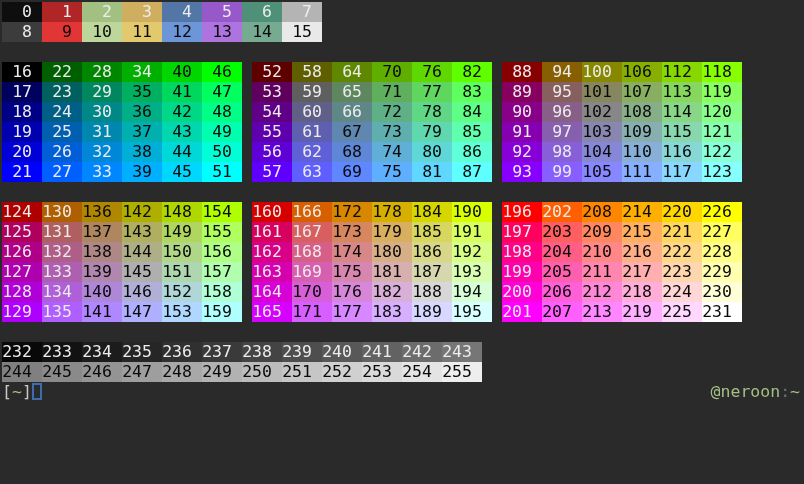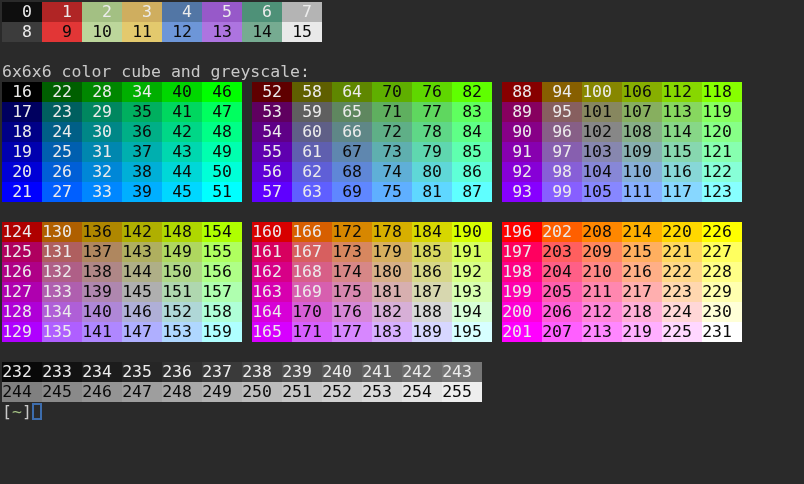--- a/index.html
+++ b/index.html
@@ -62,21 +62,20 @@
 
 
 
   <div id="sys-rows">
       <div class="line"><span class="cell" style="background: rgb(14, 14, 14); color: rgb(236, 236, 236);">0</span><span class="cell" style="background: rgb(176, 37, 37); color: rgb(236, 236, 236);">1</span><span class="cell" style="background: rgb(163, 192, 131); color: rgb(236, 236, 236);">2</span><span class="cell" style="background: rgb(207, 174, 95); color: rgb(236, 236, 236);">3</span><span class="cell" style="background: rgb(82, 118, 165); color: rgb(236, 236, 236);">4</span><span class="cell" style="background: rgb(151, 89, 201); color: rgb(236, 236, 236);">5</span><span class="cell" style="background: rgb(78, 145, 120); color: rgb(236, 236, 236);">6</span><span class="cell" style="background: rgb(180, 180, 180); color: rgb(236, 236, 236);">7</span></div>
       <div class="line"><span class="cell" style="background: rgb(60, 60, 60); color: rgb(236, 236, 236);">8</span><span class="cell" style="background: rgb(226, 54, 54); color: rgb(10, 10, 10);">9</span><span class="cell" style="background: rgb(188, 214, 155); color: rgb(10, 10, 10);">10</span><span class="cell" style="background: rgb(227, 201, 109); color: rgb(10, 10, 10);">11</span><span class="cell" style="background: rgb(109, 150, 216); color: rgb(10, 10, 10);">12</span><span class="cell" style="background: rgb(173, 116, 224); color: rgb(10, 10, 10);">13</span><span class="cell" style="background: rgb(118, 171, 145); color: rgb(10, 10, 10);">14</span><span class="cell" style="background: rgb(233, 233, 233); color: rgb(10, 10, 10);">15</span></div>
     </div>
 
   <div class="line"></div>
 
-  <div class="line">6x6x6 color cube and greyscale:</div>
 
   <div id="cube-top">
       <div class="line"><span class="block"><span class="cell" style="background: rgb(0, 0, 0); color: rgb(236, 236, 236);">16</span><span class="cell" style="background: rgb(0, 95, 0); color: rgb(236, 236, 236);">22</span><span class="cell" style="background: rgb(0, 135, 0); color: rgb(236, 236, 236);">28</span><span class="cell" style="background: rgb(0, 175, 0); color: rgb(236, 236, 236);">34</span><span class="cell" style="background: rgb(0, 215, 0); color: rgb(10, 10, 10);">40</span><span class="cell" style="background: rgb(0, 255, 0); color: rgb(10, 10, 10);">46</span></span><span class="gap"></span><span class="block"><span class="cell" style="background: rgb(95, 0, 0); color: rgb(236, 236, 236);">52</span><span class="cell" style="background: rgb(95, 95, 0); color: rgb(236, 236, 236);">58</span><span class="cell" style="background: rgb(95, 135, 0); color: rgb(236, 236, 236);">64</span><span class="cell" style="background: rgb(95, 175, 0); color: rgb(10, 10, 10);">70</span><span class="cell" style="background: rgb(95, 215, 0); color: rgb(10, 10, 10);">76</span><span class="cell" style="background: rgb(95, 255, 0); color: rgb(10, 10, 10);">82</span></span><span class="gap"></span><span class="block"><span class="cell" style="background: rgb(135, 0, 0); color: rgb(236, 236, 236);">88</span><span class="cell" style="background: rgb(135, 95, 0); color: rgb(236, 236, 236);">94</span><span class="cell" style="background: rgb(135, 135, 0); color: rgb(236, 236, 236);">100</span><span class="cell" style="background: rgb(135, 175, 0); color: rgb(10, 10, 10);">106</span><span class="cell" style="background: rgb(135, 215, 0); color: rgb(10, 10, 10);">112</span><span class="cell" style="background: rgb(135, 255, 0); color: rgb(10, 10, 10);">118</span></span></div>
       <div class="line"><span class="block"><span class="cell" style="background: rgb(0, 0, 95); color: rgb(236, 236, 236);">17</span><span class="cell" style="background: rgb(0, 95, 95); color: rgb(236, 236, 236);">23</span><span class="cell" style="background: rgb(0, 135, 95); color: rgb(236, 236, 236);">29</span><span class="cell" style="background: rgb(0, 175, 95); color: rgb(10, 10, 10);">35</span><span class="cell" style="background: rgb(0, 215, 95); color: rgb(10, 10, 10);">41</span><span class="cell" style="background: rgb(0, 255, 95); color: rgb(10, 10, 10);">47</span></span><span class="gap"></span><span class="block"><span class="cell" style="background: rgb(95, 0, 95); color: rgb(236, 236, 236);">53</span><span class="cell" style="background: rgb(95, 95, 95); color: rgb(236, 236, 236);">59</span><span class="cell" style="background: rgb(95, 135, 95); color: rgb(236, 236, 236);">65</span><span class="cell" style="background: rgb(95, 175, 95); color: rgb(10, 10, 10);">71</span><span class="cell" style="background: rgb(95, 215, 95); color: rgb(10, 10, 10);">77</span><span class="cell" style="background: rgb(95, 255, 95); color: rgb(10, 10, 10);">83</span></span><span class="gap"></span><span class="block"><span class="cell" style="background: rgb(135, 0, 95); color: rgb(236, 236, 236);">89</span><span class="cell" style="background: rgb(135, 95, 95); color: rgb(236, 236, 236);">95</span><span class="cell" style="background: rgb(135, 135, 95); color: rgb(10, 10, 10);">101</span><span class="cell" style="background: rgb(135, 175, 95); color: rgb(10, 10, 10);">107</span><span class="cell" style="background: rgb(135, 215, 95); color: rgb(10, 10, 10);">113</span><span class="cell" style="background: rgb(135, 255, 95); color: rgb(10, 10, 10);">119</span></span></div>
       <div class="line"><span class="block"><span class="cell" style="background: rgb(0, 0, 135); color: rgb(236, 236, 236);">18</span><span class="cell" style="background: rgb(0, 95, 135); color: rgb(236, 236, 236);">24</span><span class="cell" style="background: rgb(0, 135, 135); color: rgb(236, 236, 236);">30</span><span class="cell" style="background: rgb(0, 175, 135); color: rgb(10, 10, 10);">36</span><span class="cell" style="background: rgb(0, 215, 135); color: rgb(10, 10, 10);">42</span><span class="cell" style="background: rgb(0, 255, 135); color: rgb(10, 10, 10);">48</span></span><span class="gap"></span><span class="block"><span class="cell" style="background: rgb(95, 0, 135); color: rgb(236, 236, 236);">54</span><span class="cell" style="background: rgb(95, 95, 135); color: rgb(236, 236, 236);">60</span><span class="cell" style="background: rgb(95, 135, 135); color: rgb(236, 236, 236);">66</span><span class="cell" style="background: rgb(95, 175, 135); color: rgb(10, 10, 10);">72</span><span class="cell" style="background: rgb(95, 215, 135); color: rgb(10, 10, 10);">78</span><span class="cell" style="background: rgb(95, 255, 135); color: rgb(10, 10, 10);">84</span></span><span class="gap"></span><span class="block"><span class="cell" style="background: rgb(135, 0, 135); color: rgb(236, 236, 236);">90</span><span class="cell" style="background: rgb(135, 95, 135); color: rgb(236, 236, 236);">96</span><span class="cell" style="background: rgb(135, 135, 135); color: rgb(10, 10, 10);">102</span><span class="cell" style="background: rgb(135, 175, 135); color: rgb(10, 10, 10);">108</span><span class="cell" style="background: rgb(135, 215, 135); color: rgb(10, 10, 10);">114</span><span class="cell" style="background: rgb(135, 255, 135); color: rgb(10, 10, 10);">120</span></span></div>
       <div class="line"><span class="block"><span class="cell" style="background: rgb(0, 0, 175); color: rgb(236, 236, 236);">19</span><span class="cell" style="background: rgb(0, 95, 175); color: rgb(236, 236, 236);">25</span><span class="cell" style="background: rgb(0, 135, 175); color: rgb(236, 236, 236);">31</span><span class="cell" style="background: rgb(0, 175, 175); color: rgb(10, 10, 10);">37</span><span class="cell" style="background: rgb(0, 215, 175); color: rgb(10, 10, 10);">43</span><span class="cell" style="background: rgb(0, 255, 175); color: rgb(10, 10, 10);">49</span></span><span class="gap"></span><span class="block"><span class="cell" style="background: rgb(95, 0, 175); color: rgb(236, 236, 236);">55</span><span class="cell" style="background: rgb(95, 95, 175); color: rgb(236, 236, 236);">61</span><span class="cell" style="background: rgb(95, 135, 175); color: rgb(10, 10, 10);">67</span><span class="cell" style="background: rgb(95, 175, 175); color: rgb(10, 10, 10);">73</span><span class="cell" style="background: rgb(95, 215, 175); color: rgb(10, 10, 10);">79</span><span class="cell" style="background: rgb(95, 255, 175); color: rgb(10, 10, 10);">85</span></span><span class="gap"></span><span class="block"><span class="cell" style="background: rgb(135, 0, 175); color: rgb(236, 236, 236);">91</span><span class="cell" style="background: rgb(135, 95, 175); color: rgb(236, 236, 236);">97</span><span class="cell" style="background: rgb(135, 135, 175); color: rgb(10, 10, 10);">103</span><span class="cell" style="background: rgb(135, 175, 175); color: rgb(10, 10, 10);">109</span><span class="cell" style="background: rgb(135, 215, 175); color: rgb(10, 10, 10);">115</span><span class="cell" style="background: rgb(135, 255, 175); color: rgb(10, 10, 10);">121</span></span></div>
       <div class="line"><span class="block"><span class="cell" style="background: rgb(0, 0, 215); color: rgb(236, 236, 236);">20</span><span class="cell" style="background: rgb(0, 95, 215); color: rgb(236, 236, 236);">26</span><span class="cell" style="background: rgb(0, 135, 215); color: rgb(236, 236, 236);">32</span><span class="cell" style="background: rgb(0, 175, 215); color: rgb(10, 10, 10);">38</span><span class="cell" style="background: rgb(0, 215, 215); color: rgb(10, 10, 10);">44</span><span class="cell" style="background: rgb(0, 255, 215); color: rgb(10, 10, 10);">50</span></span><span class="gap"></span><span class="block"><span class="cell" style="background: rgb(95, 0, 215); color: rgb(236, 236, 236);">56</span><span class="cell" style="background: rgb(95, 95, 215); color: rgb(236, 236, 236);">62</span><span class="cell" style="background: rgb(95, 135, 215); color: rgb(10, 10, 10);">68</span><span class="cell" style="background: rgb(95, 175, 215); color: rgb(10, 10, 10);">74</span><span class="cell" style="background: rgb(95, 215, 215); color: rgb(10, 10, 10);">80</span><span class="cell" style="background: rgb(95, 255, 215); color: rgb(10, 10, 10);">86</span></span><span class="gap"></span><span class="block"><span class="cell" style="background: rgb(135, 0, 215); color: rgb(236, 236, 236);">92</span><span class="cell" style="background: rgb(135, 95, 215); color: rgb(236, 236, 236);">98</span><span class="cell" style="background: rgb(135, 135, 215); color: rgb(10, 10, 10);">104</span><span class="cell" style="background: rgb(135, 175, 215); color: rgb(10, 10, 10);">110</span><span class="cell" style="background: rgb(135, 215, 215); color: rgb(10, 10, 10);">116</span><span class="cell" style="background: rgb(135, 255, 215); color: rgb(10, 10, 10);">122</span></span></div>
       <div class="line"><span class="block"><span class="cell" style="background: rgb(0, 0, 255); color: rgb(236, 236, 236);">21</span><span class="cell" style="background: rgb(0, 95, 255); color: rgb(236, 236, 236);">27</span><span class="cell" style="background: rgb(0, 135, 255); color: rgb(236, 236, 236);">33</span><span class="cell" style="background: rgb(0, 175, 255); color: rgb(10, 10, 10);">39</span><span class="cell" style="background: rgb(0, 215, 255); color: rgb(10, 10, 10);">45</span><span class="cell" style="background: rgb(0, 255, 255); color: rgb(10, 10, 10);">51</span></span><span class="gap"></span><span class="block"><span class="cell" style="background: rgb(95, 0, 255); color: rgb(236, 236, 236);">57</span><span class="cell" style="background: rgb(95, 95, 255); color: rgb(236, 236, 236);">63</span><span class="cell" style="background: rgb(95, 135, 255); color: rgb(10, 10, 10);">69</span><span class="cell" style="background: rgb(95, 175, 255); color: rgb(10, 10, 10);">75</span><span class="cell" style="background: rgb(95, 215, 255); color: rgb(10, 10, 10);">81</span><span class="cell" style="background: rgb(95, 255, 255); color: rgb(10, 10, 10);">87</span></span><span class="gap"></span><span class="block"><span class="cell" style="background: rgb(135, 0, 255); color: rgb(236, 236, 236);">93</span><span class="cell" style="background: rgb(135, 95, 255); color: rgb(236, 236, 236);">99</span><span class="cell" style="background: rgb(135, 135, 255); color: rgb(10, 10, 10);">105</span><span class="cell" style="background: rgb(135, 175, 255); color: rgb(10, 10, 10);">111</span><span class="cell" style="background: rgb(135, 215, 255); color: rgb(10, 10, 10);">117</span><span class="cell" style="background: rgb(135, 255, 255); color: rgb(10, 10, 10);">123</span></span></div>
     </div>
 
@@ -91,15 +90,15 @@
       <div class="line"><span class="block"><span class="cell" style="background: rgb(175, 0, 255); color: rgb(236, 236, 236);">129</span><span class="cell" style="background: rgb(175, 95, 255); color: rgb(236, 236, 236);">135</span><span class="cell" style="background: rgb(175, 135, 255); color: rgb(10, 10, 10);">141</span><span class="cell" style="background: rgb(175, 175, 255); color: rgb(10, 10, 10);">147</span><span class="cell" style="background: rgb(175, 215, 255); color: rgb(10, 10, 10);">153</span><span class="cell" style="background: rgb(175, 255, 255); color: rgb(10, 10, 10);">159</span></span><span class="gap"></span><span class="block"><span class="cell" style="background: rgb(215, 0, 255); color: rgb(236, 236, 236);">165</span><span class="cell" style="background: rgb(215, 95, 255); color: rgb(10, 10, 10);">171</span><span class="cell" style="background: rgb(215, 135, 255); color: rgb(10, 10, 10);">177</span><span class="cell" style="background: rgb(215, 175, 255); color: rgb(10, 10, 10);">183</span><span class="cell" style="background: rgb(215, 215, 255); color: rgb(10, 10, 10);">189</span><span class="cell" style="background: rgb(215, 255, 255); color: rgb(10, 10, 10);">195</span></span><span class="gap"></span><span class="block"><span class="cell" style="background: rgb(255, 0, 255); color: rgb(236, 236, 236);">201</span><span class="cell" style="background: rgb(255, 95, 255); color: rgb(10, 10, 10);">207</span><span class="cell" style="background: rgb(255, 135, 255); color: rgb(10, 10, 10);">213</span><span class="cell" style="background: rgb(255, 175, 255); color: rgb(10, 10, 10);">219</span><span class="cell" style="background: rgb(255, 215, 255); color: rgb(10, 10, 10);">225</span><span class="cell" style="background: rgb(255, 255, 255); color: rgb(10, 10, 10);">231</span></span></div>
     </div>
 
   <div class="line"></div>
 
   <div id="grey-rows">
       <div class="line"><span class="cell" style="background: rgb(8, 8, 8); color: rgb(236, 236, 236);">232</span><span class="cell" style="background: rgb(18, 18, 18); color: rgb(236, 236, 236);">233</span><span class="cell" style="background: rgb(28, 28, 28); color: rgb(236, 236, 236);">234</span><span class="cell" style="background: rgb(38, 38, 38); color: rgb(236, 236, 236);">235</span><span class="cell" style="background: rgb(48, 48, 48); color: rgb(236, 236, 236);">236</span><span class="cell" style="background: rgb(58, 58, 58); color: rgb(236, 236, 236);">237</span><span class="cell" style="background: rgb(68, 68, 68); color: rgb(236, 236, 236);">238</span><span class="cell" style="background: rgb(78, 78, 78); color: rgb(236, 236, 236);">239</span><span class="cell" style="background: rgb(88, 88, 88); color: rgb(236, 236, 236);">240</span><span class="cell" style="background: rgb(98, 98, 98); color: rgb(236, 236, 236);">241</span><span class="cell" style="background: rgb(108, 108, 108); color: rgb(236, 236, 236);">242</span><span class="cell" style="background: rgb(118, 118, 118); color: rgb(236, 236, 236);">243</span></div>
       <div class="line"><span class="cell" style="background: rgb(128, 128, 128); color: rgb(10, 10, 10);">244</span><span class="cell" style="background: rgb(138, 138, 138); color: rgb(10, 10, 10);">245</span><span class="cell" style="background: rgb(148, 148, 148); color: rgb(10, 10, 10);">246</span><span class="cell" style="background: rgb(158, 158, 158); color: rgb(10, 10, 10);">247</span><span class="cell" style="background: rgb(168, 168, 168); color: rgb(10, 10, 10);">248</span><span class="cell" style="background: rgb(178, 178, 178); color: rgb(10, 10, 10);">249</span><span class="cell" style="background: rgb(188, 188, 188); color: rgb(10, 10, 10);">250</span><span class="cell" style="background: rgb(198, 198, 198); color: rgb(10, 10, 10);">251</span><span class="cell" style="background: rgb(208, 208, 208); color: rgb(10, 10, 10);">252</span><span class="cell" style="background: rgb(218, 218, 218); color: rgb(10, 10, 10);">253</span><span class="cell" style="background: rgb(228, 228, 228); color: rgb(10, 10, 10);">254</span><span class="cell" style="background: rgb(238, 238, 238); color: rgb(10, 10, 10);">255</span></div>
     </div>
 
-  <div class="line prompt-line"><span>[</span><span class="green">~</span><span>]</span><span class="cursor"></span></div>
+  <div class="line prompt-line"><span>[</span><span class="green">~</span><span>]</span><span class="cursor"></span><span class="rprompt"><span class="green">@neroon</span><span class="dim">:</span><span class="green">~</span></span></div>
 
 </div>
 
 </body></html>

